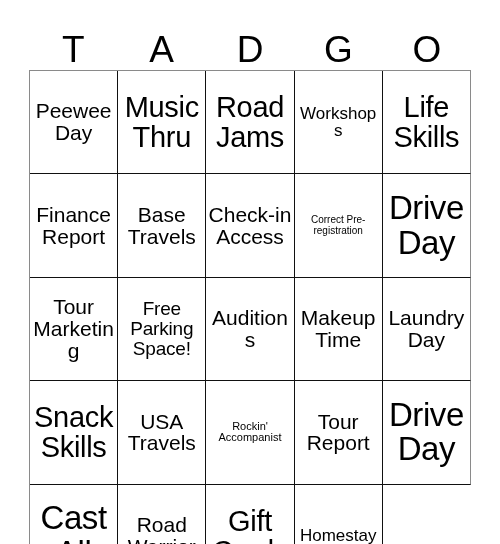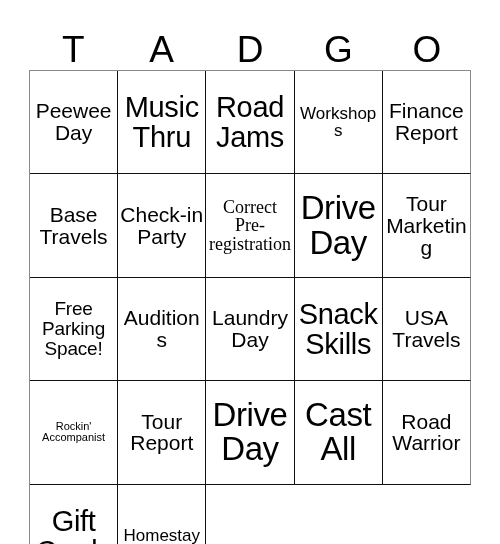--- a/index.html
+++ b/index.html
@@ -87,21 +87,21 @@
     overflow-wrap: break-word;
     hyphens: manual;
   }
 
   
   .fs-xxl .cell-text { font-size: 33px; letter-spacing: -0.4px; }
   .fs-xl  .cell-text { font-size: 29px; letter-spacing: -0.3px; }
   .fs-lg  .cell-text { font-size: 25px; letter-spacing: -0.2px; }
   .fs-md  .cell-text { font-size: 21px; }
   .fs-sm  .cell-text { font-size: 17px; }
-  .fs-xs  .cell-text { font-size: 18px; font-family: Liberation Serif, serif; }
+  .fs-xs  .cell-text { font-size: 10px; }
   .fs-xxs .cell-text { font-size: 11px; }
 </style>
 </head>
 <body>
 
 <div id="card-root">
 
   <div id="bingo-header">
       <div class="header-letter">T</div>
       <div class="header-letter">A</div>
@@ -116,43 +116,49 @@
       </div>
       <div class="bingo-cell fs-xl">
         <span class="cell-text">Music Thru</span>
       </div>
       <div class="bingo-cell fs-xl">
         <span class="cell-text">Road Jams</span>
       </div>
       <div class="bingo-cell fs-sm">
         <span class="cell-text">Workshops</span>
       </div>
+      <div class="bingo-cell fs-xl">
+        <span class="cell-text">Life Skills</span>
+      </div>
       <div class="bingo-cell fs-md">
         <span class="cell-text">Finance Report</span>
       </div>
       <div class="bingo-cell fs-md">
         <span class="cell-text">Base Travels</span>
       </div>
       <div class="bingo-cell fs-md">
-        <span class="cell-text">Check-in Party</span>
+        <span class="cell-text">Check-in Access</span>
       </div>
       <div class="bingo-cell fs-xs">
         <span class="cell-text">Correct Pre-registration</span>
       </div>
       <div class="bingo-cell fs-xxl">
         <span class="cell-text">Drive Day</span>
       </div>
       <div class="bingo-cell fs-md">
         <span class="cell-text">Tour Marketing</span>
       </div>
       <div class="bingo-cell fs-lg">
         <span class="cell-text" style="font-size: 19px;">Free Parking Space!</span>
       </div>
       <div class="bingo-cell fs-md">
         <span class="cell-text">Auditions</span>
+      </div>
+      <div class="bingo-cell fs-md">
+        <span class="cell-text">Makeup Time</span>
       </div>
       <div class="bingo-cell fs-md">
         <span class="cell-text">Laundry Day</span>
       </div>
       <div class="bingo-cell fs-xl">
         <span class="cell-text">Snack Skills</span>
       </div>
       <div class="bingo-cell fs-md">
         <span class="cell-text">USA Travels</span>
       </div>

